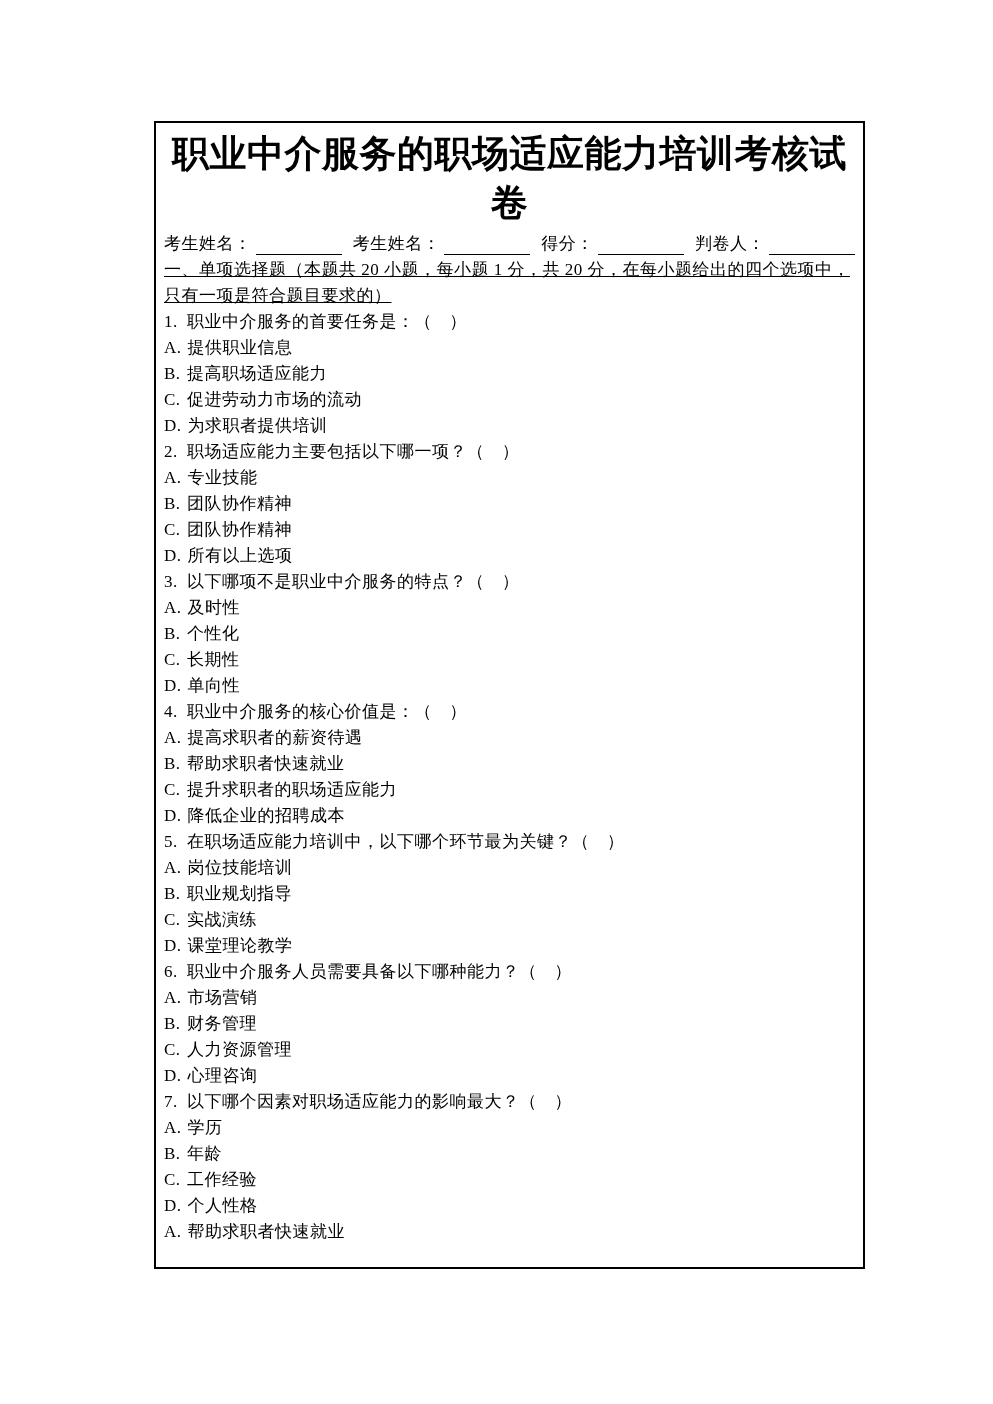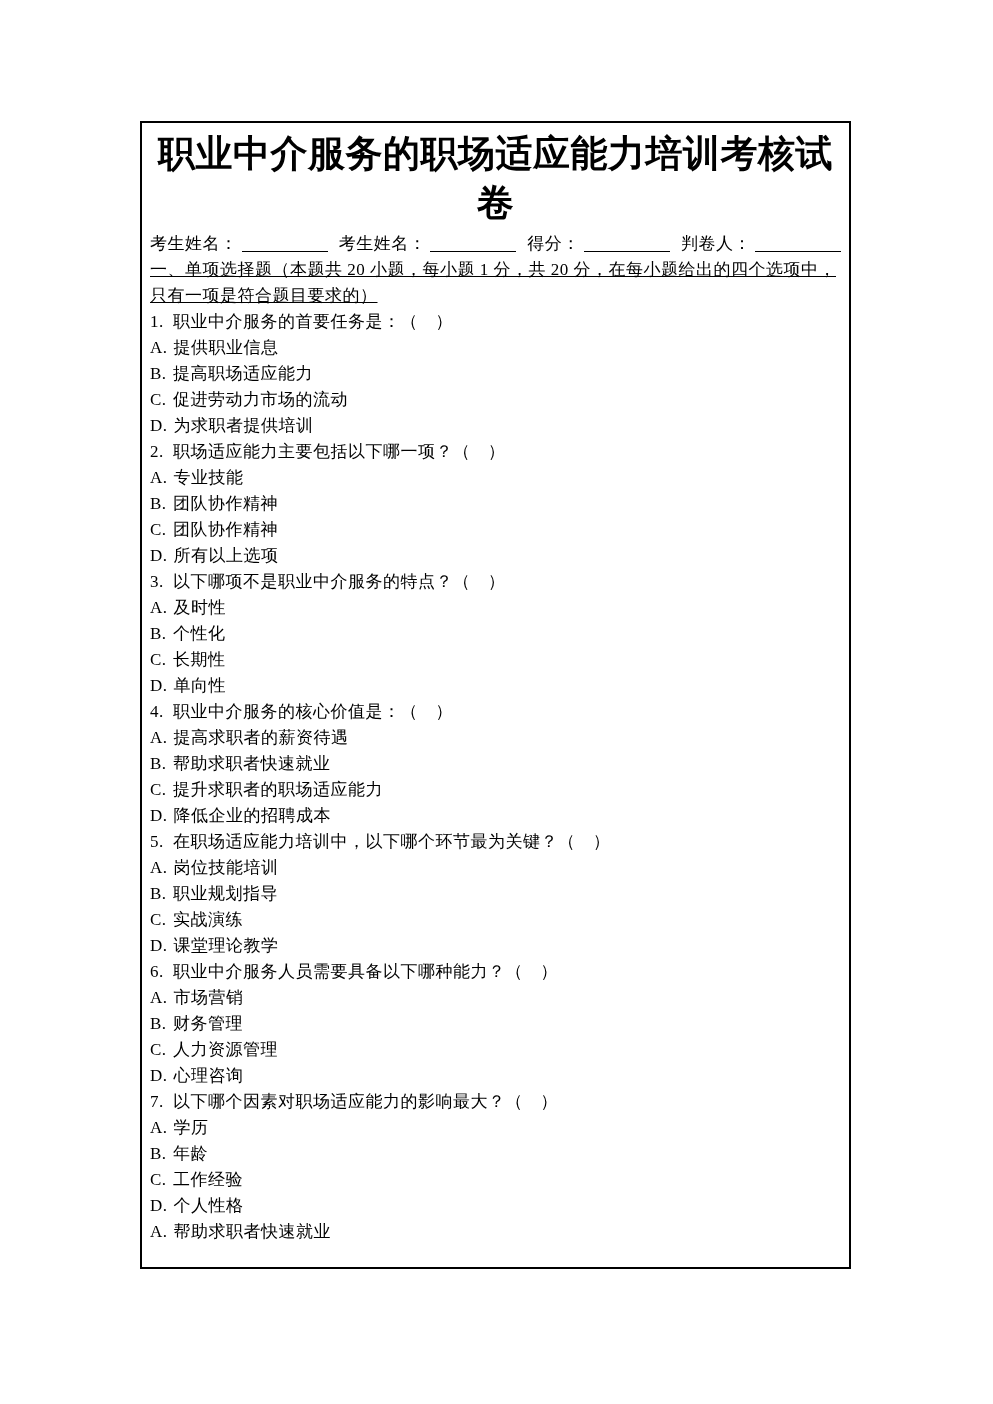--- a/index.html
+++ b/index.html
@@ -10,21 +10,21 @@
   .page {
     position: relative;
     width: 993px;
     height: 1404px;
     background: #ffffff;
     font-family: "Liberation Serif", "DejaVu Serif", serif;
     color: #000000;
   }
   .paper {
     position: absolute;
-    left: 140px;
+    left: 154px;
     top: 121px;
     width: 711px;
     height: 1148px;
     box-sizing: border-box;
     border: 2px solid #000000;
     padding: 6px 8px 4px 8px;
     overflow: hidden;
     background: #ffffff;
   }
   .title {
@@ -42,21 +42,21 @@
   .meta-row {
     display: flex;
     justify-content: space-between;
     align-items: flex-end;
     line-height: 26px;
     height: 26px;
     white-space: nowrap;
   }
   .meta-field {
     display: flex;
-    align-items: flex-start;
+    align-items: center;
   }
   .meta-label {
     display: inline-block;
   }
   .blank {
     display: inline-block;
     width: 86px;
     height: 20px;
     border-bottom: 1px solid #000000;
     margin-left: 4px;

